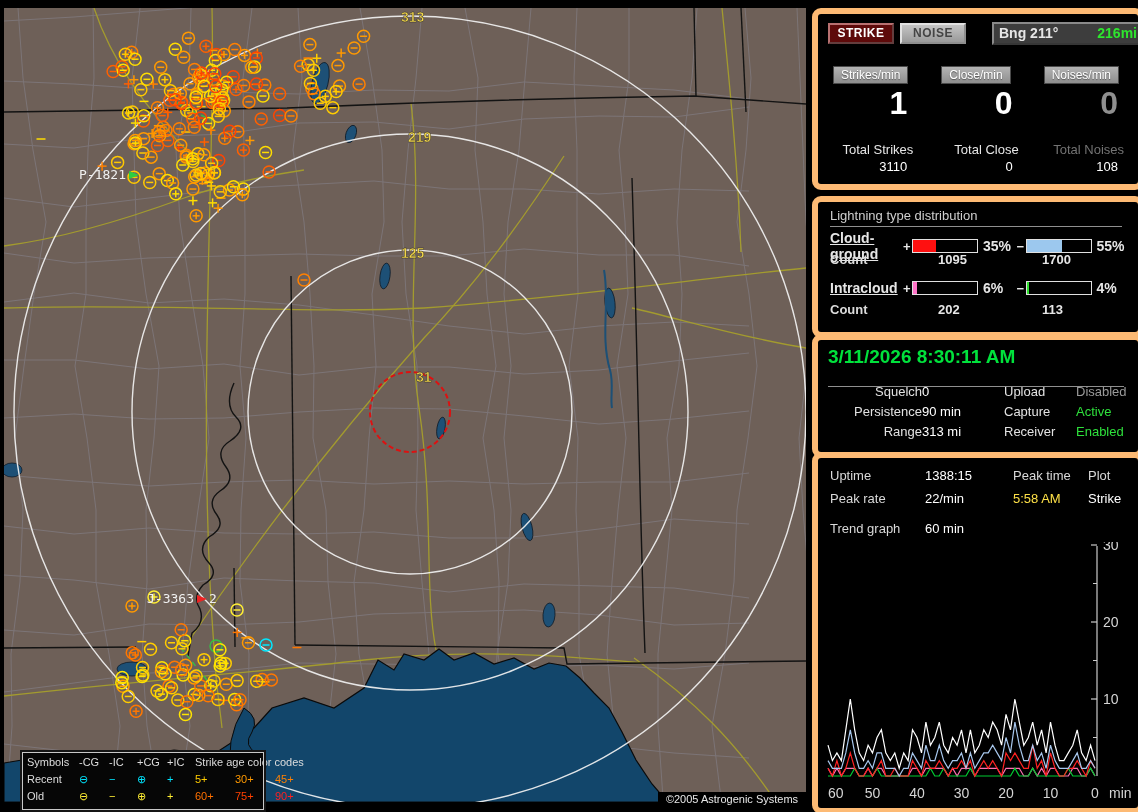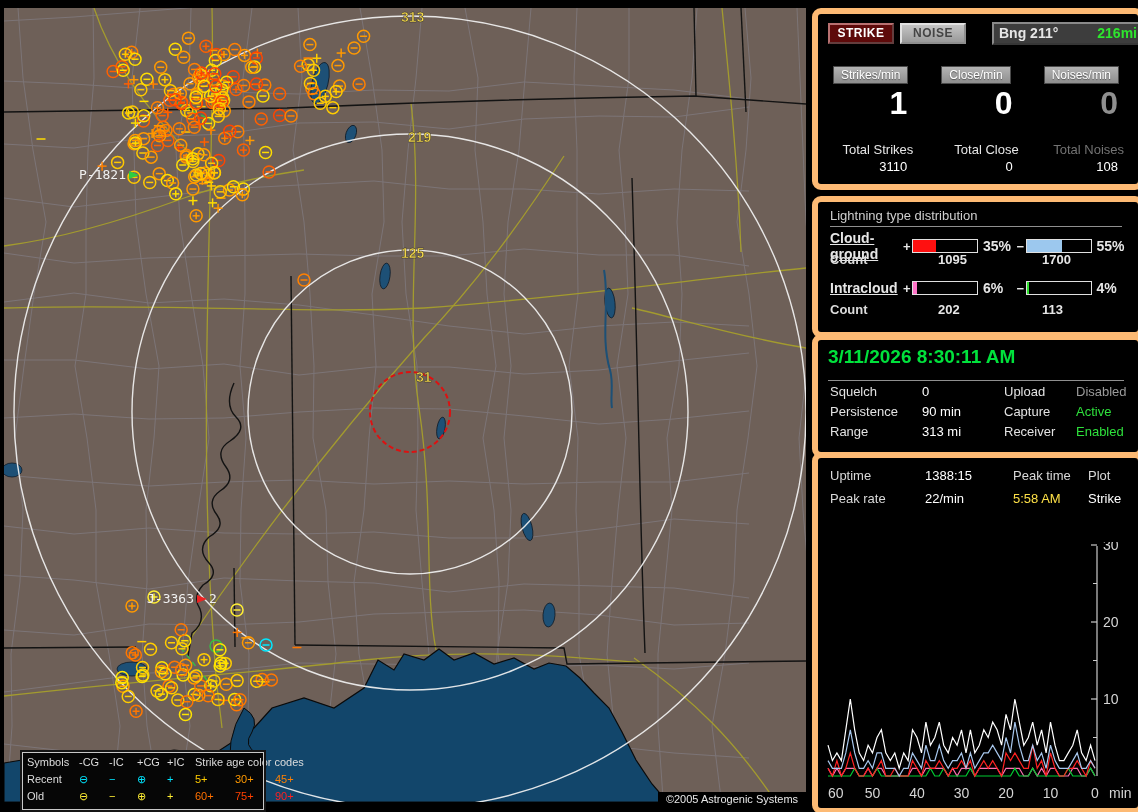--- a/index.html
+++ b/index.html
@@ -43,23 +43,23 @@
   .drow b{width:96px;font-size:14px;text-decoration:underline;}
   .sign{width:12px;font-weight:bold;}
   .bar{width:84px;height:12px;border:1px solid #e0e0e0;background:#000;margin-right:5px;}
   .bar i{display:block;height:100%;}
   .pct{width:44px;font-weight:bold;font-size:14px;}
   .crow{left:12px;width:300px;display:flex;font-size:13px;font-weight:bold;}
   .crow .clab{width:108px;color:#dcdcdc;}
   .crow .cv1{width:104px;}
   
   #dt{left:10px;top:6px;width:296px;font-size:19px;font-weight:bold;color:#00e23c;
-    border-bottom:1px solid #8f8f8f;padding-bottom:12px;}
+    border-bottom:1px solid #8f8f8f;padding-bottom:18px;}
   .strow{left:12px;width:300px;display:flex;font-size:13px;line-height:20px;}
-  .strow .l1{width:92px;color:#e2e2e2;}
+  .strow .l1{width:92px;color:#e2e2e2;text-align:right;}
   .strow .v1{width:82px;color:#fff;}
   .strow .l2{width:72px;color:#e2e2e2;}
   .strow .v2{color:#fff;}
   .v2.disabled{color:#9a9a9a;} .v2.active{color:#2ee03c;}
   
   .trow{left:12px;width:300px;display:flex;font-size:13px;line-height:20px;color:#d9d9d9;}
   .trow .c1{width:95px;} .trow .c2{width:88px;color:#fff;} .trow .c3{width:75px;}
   .trow .c3.hdr{color:#d9d9d9;} .trow .c4{color:#fff;}
   #trend-svg-wrap{left:2px;top:84px;width:314px;height:262px;}
 </style>
@@ -1289,20 +1289,24 @@
     <span class="c2">1388:15</span>
     <span class="c3 hdr">Peak time</span>
     <span class="c4" style="color:#d9d9d9">Plot</span>
   </div>
   <div class="trow abs" style="top:31px">
     <span class="c1">Peak rate</span>
     <span class="c2">22/min</span>
     <span class="c3" style="color:#fde047">5:58 AM</span>
     <span class="c4">Strike</span>
   </div>
+  <div class="trow abs" style="top:61px">
+    <span class="c1">Trend graph</span>
+    <span class="c2">60 min</span>
+  </div>
   <div id="trend-svg-wrap" class="abs">
     <svg id="trend-svg" width="314" height="262" viewBox="0 0 314 262">
         <line x1="277" y1="4" x2="277" y2="234" stroke="#cccccc" stroke-width="1.2"></line>
         <line x1="271" y1="157" x2="277" y2="157" stroke="#cccccc" stroke-width="1.2"></line>
         <text x="283" y="162" fill="#d5d5d5" font-size="14" font-family="&quot;Liberation Sans&quot;,sans-serif">10</text>
         <line x1="271" y1="80" x2="277" y2="80" stroke="#cccccc" stroke-width="1.2"></line>
         <text x="283" y="85" fill="#d5d5d5" font-size="14" font-family="&quot;Liberation Sans&quot;,sans-serif">20</text>
         <line x1="271" y1="3" x2="277" y2="3" stroke="#cccccc" stroke-width="1.2"></line>
         <text x="283" y="8" fill="#d5d5d5" font-size="14" font-family="&quot;Liberation Sans&quot;,sans-serif">30</text>
         <line x1="273" y1="195.5" x2="277" y2="195.5" stroke="#cccccc" stroke-width="1"></line>

